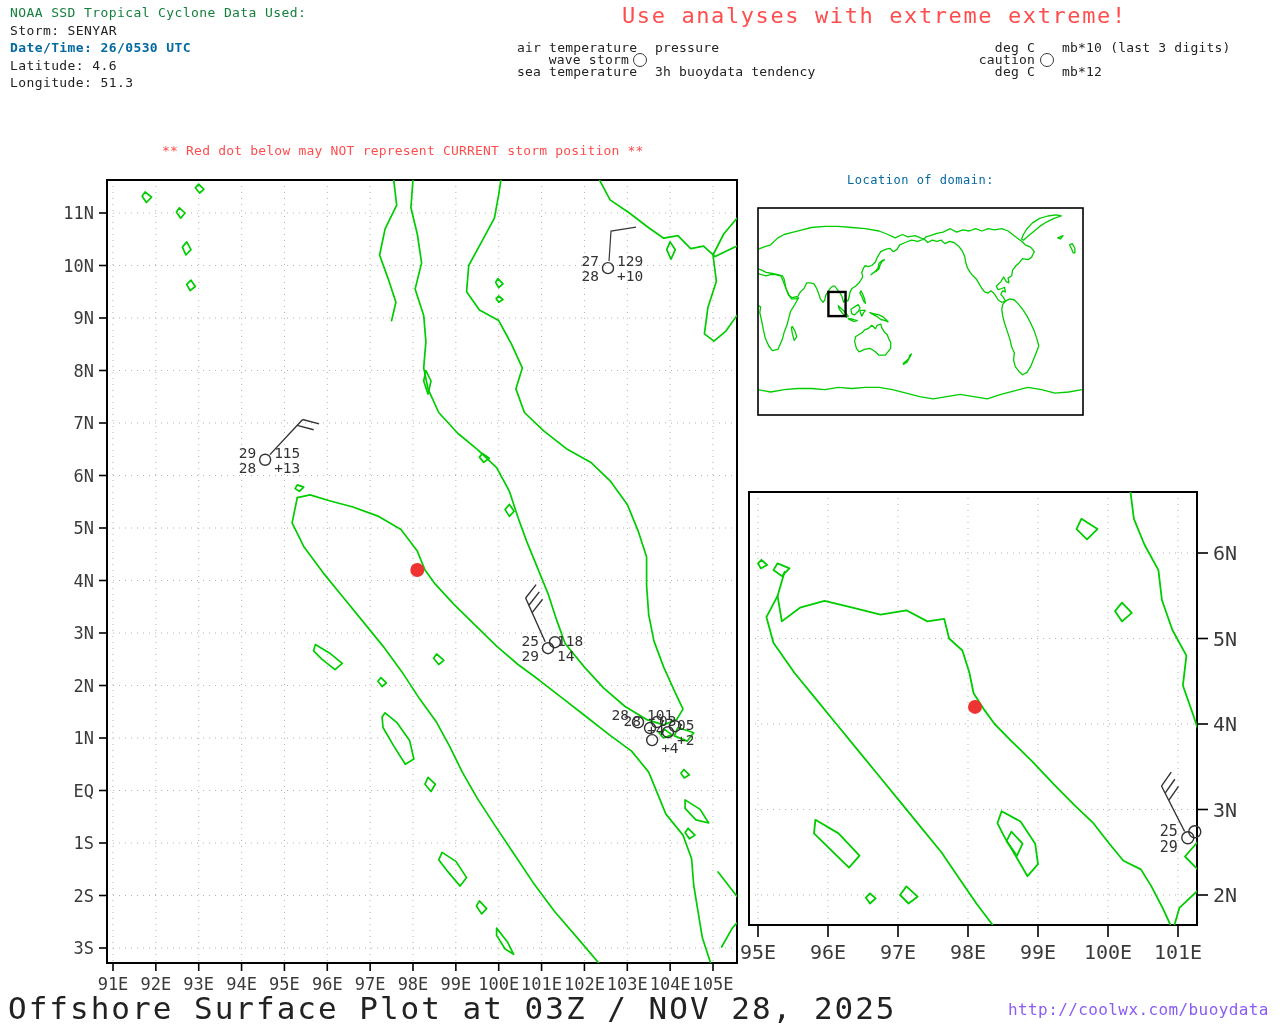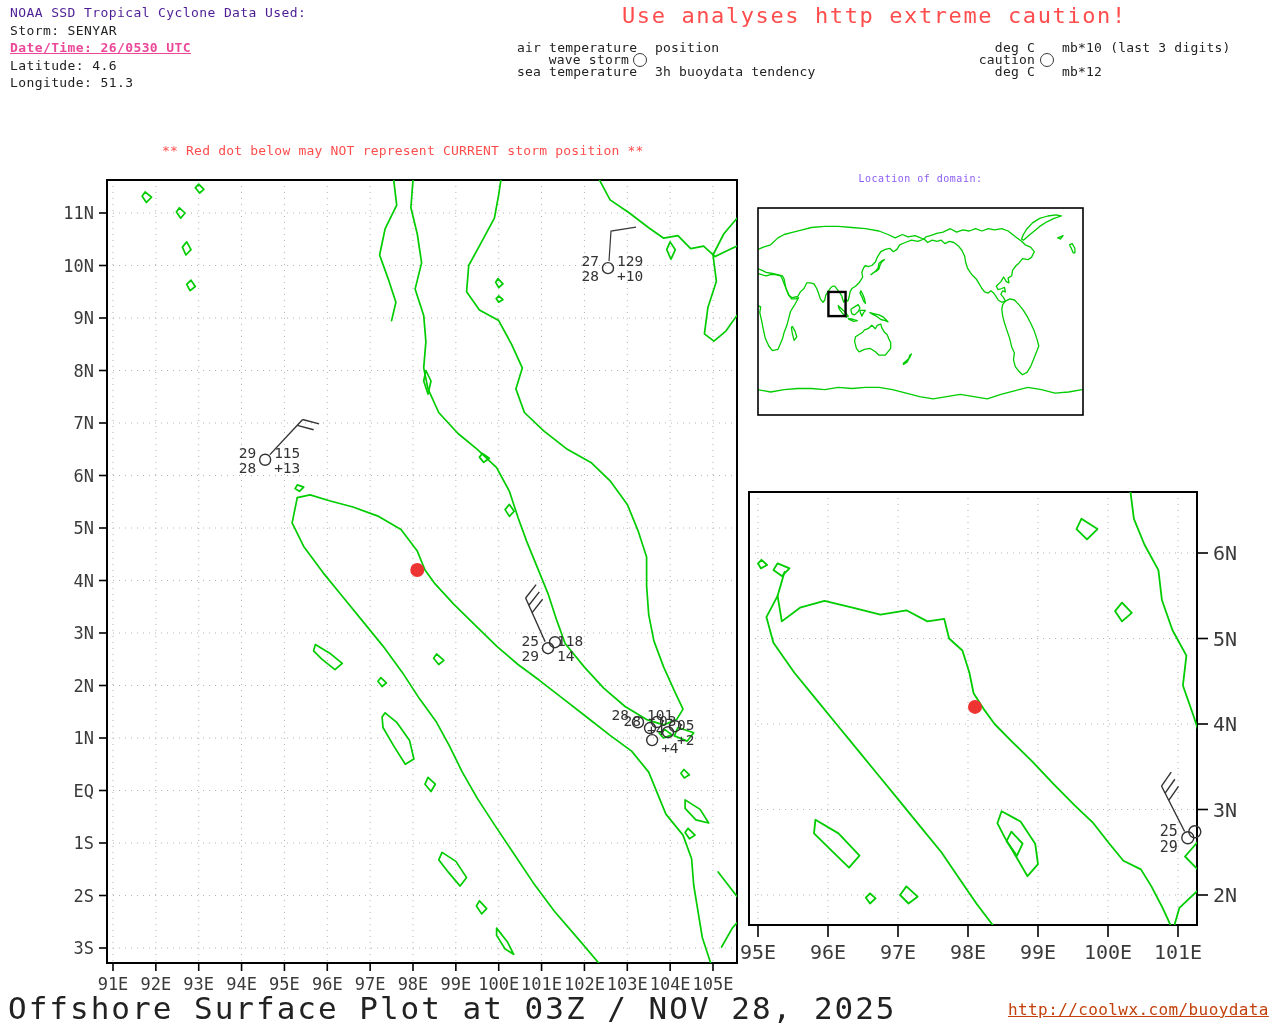--- a/index.html
+++ b/index.html
@@ -2,50 +2,50 @@
 <html><head>
 <meta charset="utf-8">
 <style>
   html,body{margin:0;padding:0;}
   body{
     width:1280px;height:1024px;position:relative;background:#ffffff;
     font-family:"DejaVu Sans Mono", monospace;overflow:hidden;
   }
   .abs{position:absolute;}
   #info-block{left:10px;top:4px;font-size:13px;line-height:17.5px;letter-spacing:0.4px;color:#222;}
-  .info-red{color:#4c1d95;text-align:right;}
-  .info-red-bold{color:#ec4899;font-weight:bold;text-decoration:underline;}
+  .info-red{color:#15803d;text-align:right;}
+  .info-red-bold{color:#0369a1;font-weight:bold;}
   #top-warning{left:622px;top:3px;font-size:22px;letter-spacing:1.6px;color:#ff4d4d;white-space:nowrap;}
   .leg{font-size:13px;letter-spacing:0.2px;color:#222;white-space:nowrap;}
   .leg-r{text-align:right;}
   .legend-circle{width:12px;height:12px;border:1.4px solid #3a3a3a;border-radius:50%;}
   #map-warning{left:162px;top:143px;font-size:13px;letter-spacing:0.2px;color:#ff4d4d;white-space:nowrap;}
-  #world-title{left:758px;top:173px;width:325px;text-align:center;font-size:10px;letter-spacing:0.5px;color:#8b5cf6;}
+  #world-title{left:758px;top:173px;width:325px;text-align:center;font-size:12px;letter-spacing:0.5px;color:#0369a1;}
   #footer-title{left:8px;top:990px;font-size:31px;letter-spacing:2px;color:#222;white-space:nowrap;}
-  #footer-url{left:1008px;top:1000px;font-size:16px;letter-spacing:0.4px;color:#c2410c;white-space:nowrap;text-decoration:underline;}
+  #footer-url{left:1008px;top:1000px;font-size:16px;letter-spacing:0.4px;color:#8b5cf6;white-space:nowrap;}
   svg text{font-family:"DejaVu Sans Mono", monospace;}
 </style>
 </head>
 <body>
 
 <div class="abs" id="info-block">
     <div class="info-red">NOAA SSD Tropical Cyclone Data Used:</div>
     <div class="">Storm: SENYAR</div>
     <div class="info-red-bold">Date/Time: 26/0530 UTC</div>
     <div class="">Latitude: 4.6</div>
     <div class="">Longitude: 51.3</div>
   </div>
 
-<div class="abs" id="top-warning">Use analyses http extreme caution!</div>
+<div class="abs" id="top-warning">Use analyses with extreme extreme!</div>
 
 <div class="abs leg leg-r" style="left:517px;top:40px;width:112px">air temperature</div>
 <div class="abs leg leg-r" style="left:517px;top:52px;width:112px">wave storm</div>
 <div class="abs leg leg-r" style="left:517px;top:64px;width:112px">sea temperature</div>
 <div class="abs legend-circle" style="left:633px;top:53px"></div>
-<div class="abs leg" style="left:655px;top:40px">position</div>
+<div class="abs leg" style="left:655px;top:40px">pressure</div>
 <div class="abs leg" style="left:655px;top:64px">3h buoydata tendency</div>
 
 <div class="abs leg leg-r" style="left:925px;top:40px;width:110px">deg C</div>
 <div class="abs leg leg-r" style="left:925px;top:52px;width:110px">caution</div>
 <div class="abs leg leg-r" style="left:925px;top:64px;width:110px">deg C</div>
 <div class="abs legend-circle" style="left:1040px;top:53px"></div>
 <div class="abs leg" style="left:1062px;top:40px">mb*10 (last 3 digits)</div>
 <div class="abs leg" style="left:1062px;top:64px">mb*12</div>
 
 <div class="abs" id="map-warning">** Red dot below may NOT represent CURRENT storm position **</div>

